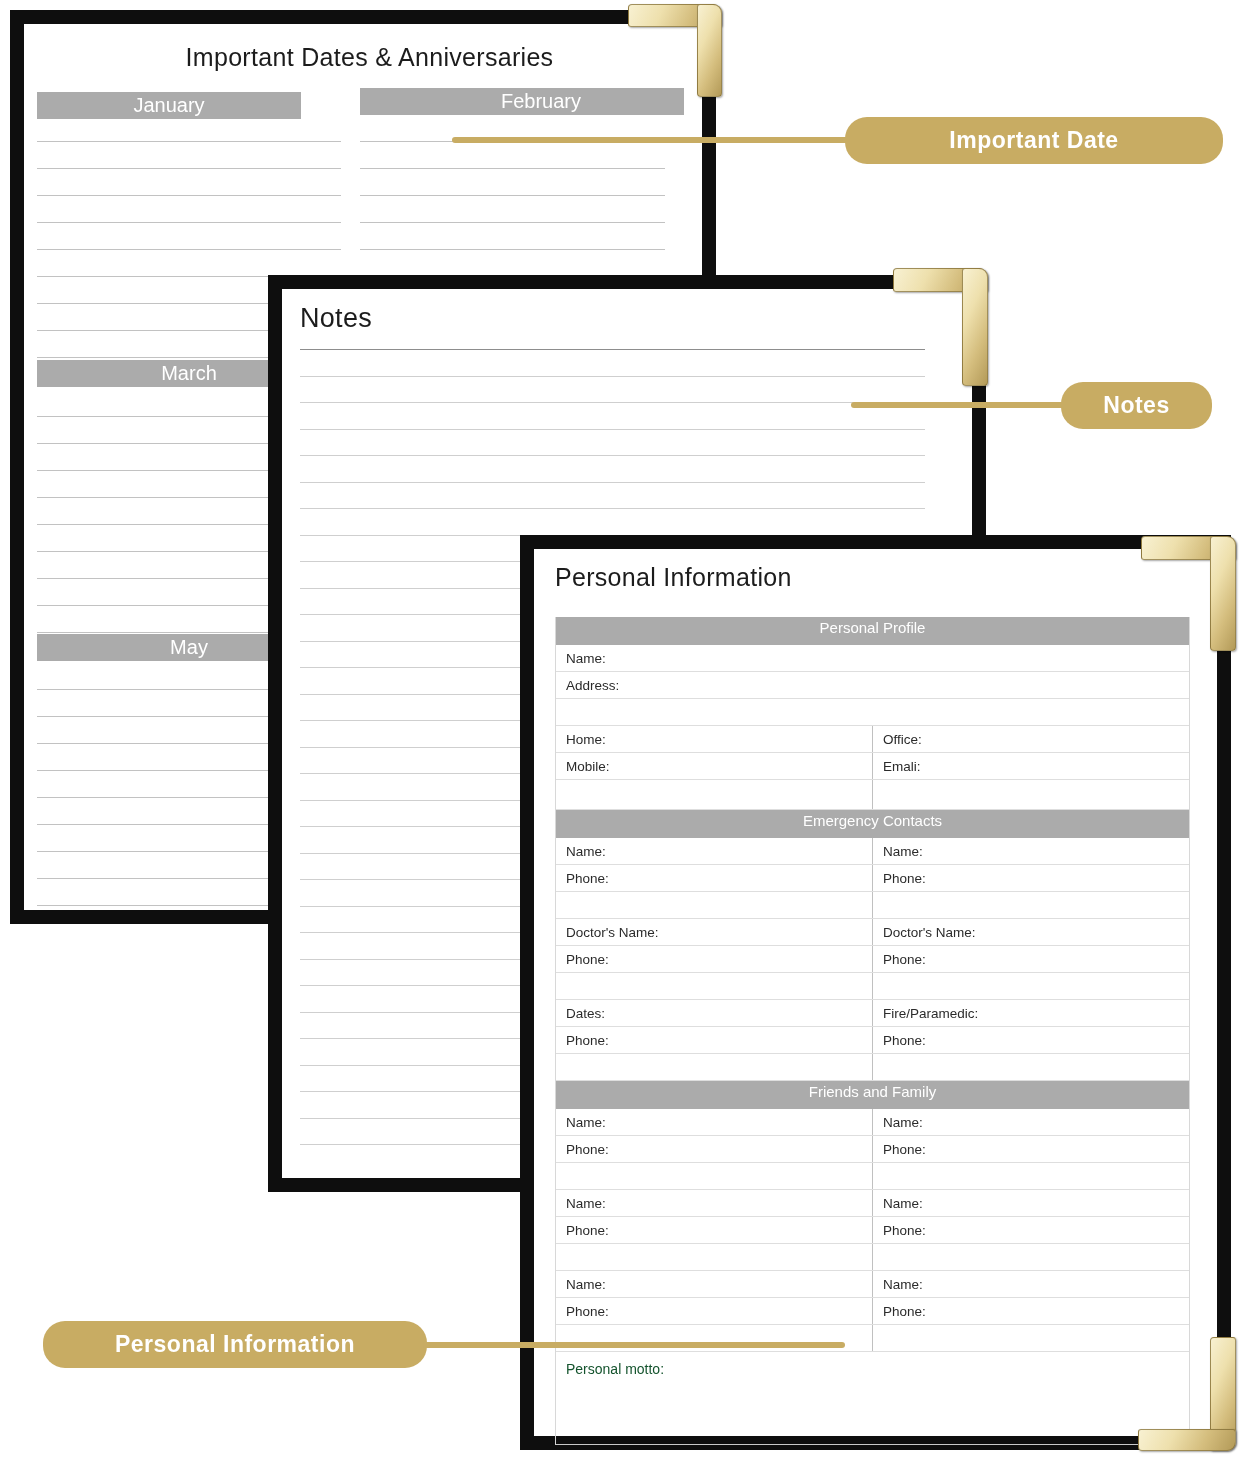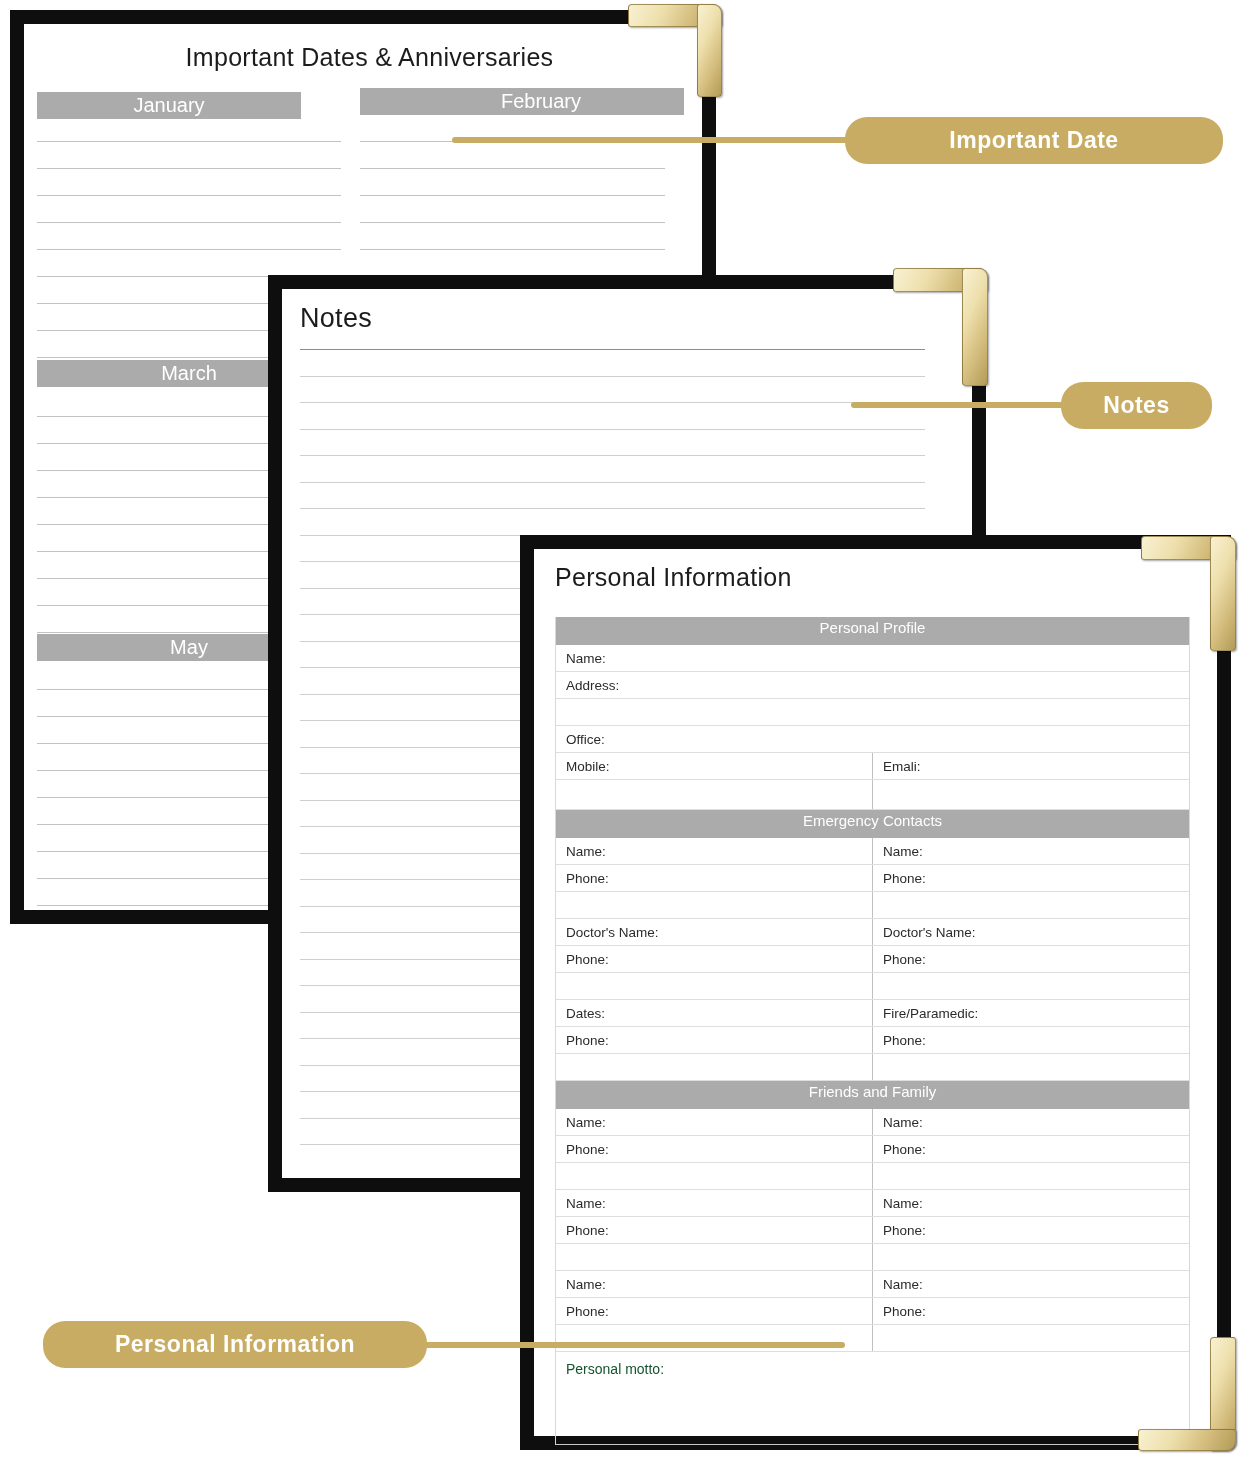--- a/index.html
+++ b/index.html
@@ -104,20 +104,21 @@
         <div class="row">
           <div class="cell">Name:</div>
         </div>
         <div class="row">
           <div class="cell">Address:</div>
         </div>
         <div class="row">
             <div class="cell"></div>
           </div>
         <div class="row twocol">
+          <div class="cell">Home:</div>
           <div class="cell">Office:</div>
         </div>
         <div class="row twocol">
           <div class="cell">Mobile:</div>
           <div class="cell">Emali:</div>
         </div>
         <div class="row twocol tall">
           <div class="cell"></div>
             <div class="cell"></div>
         </div>

